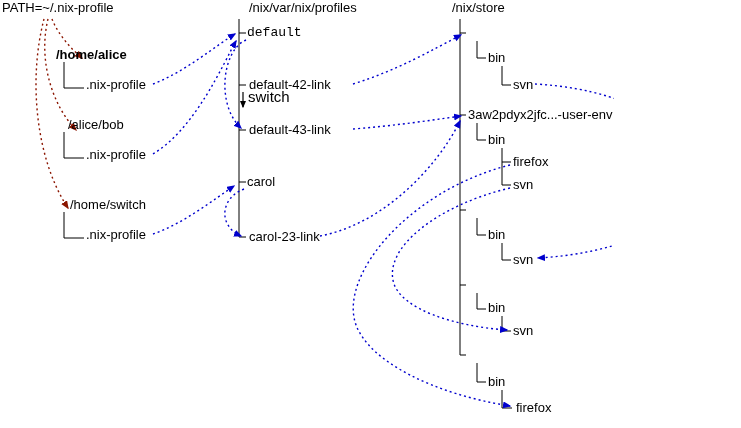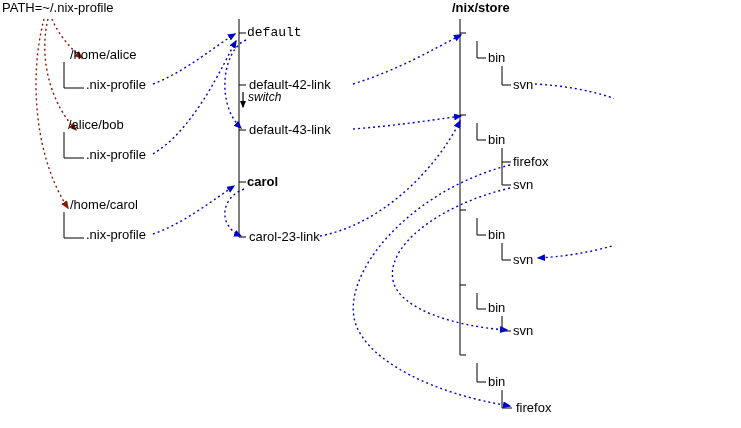--- a/index.html
+++ b/index.html
@@ -6,21 +6,21 @@
   #canvas{
     position:relative;
     width:614px;height:428px;
     background:var(--background,#fff);
     font-family:"Liberation Sans", sans-serif;
     font-size:13px;
     color:var(--text,#000);
     overflow:hidden;
   }
   .lbl{position:absolute;white-space:nowrap;line-height:14px;}
-  .small{font-size:12px;line-height:10px;font-style:italic;}
+  .small{font-size:15px;line-height:10px;}
   svg{position:absolute;left:0;top:0;}
   .t-line{stroke:var(--line,#000);stroke-width:1;fill:none;}
   .a-blue{stroke:var(--arrow-blue,#0000cd);stroke-width:1.4;fill:none;stroke-dasharray:2 3;}
   .a-red{stroke:var(--arrow-red,#8b1500);stroke-width:1.4;fill:none;stroke-dasharray:2 3;}
   .a-black{stroke:var(--line,#000);stroke-width:1.2;fill:none;}
   .m-blue{fill:var(--arrow-blue,#0000cd);}
   .m-red{fill:var(--arrow-red,#8b1500);}
   .m-black{fill:var(--line,#000);}
 </style>
 </head>
@@ -69,39 +69,41 @@
     <path class="a-blue" marker-end="url(#mb)" d="M353,84 C398,70 432,50 461,35"></path>
     <path class="a-blue" marker-end="url(#mb)" d="M353,129 C392,126 426,121 461,116"></path>
     <path class="a-blue" marker-end="url(#mb)" d="M320,236 C384,224 438,166 460,121"></path>
 
     <path class="a-blue" marker-end="url(#mb)" d="M535,84 C645,90 704,142 693,188 C682,228 612,254 538,258"></path>
     <path class="a-blue" marker-end="url(#mb)" d="M510,165 C410,190 338,275 356,325 C370,362 434,394 510,406"></path>
     <path class="a-blue" marker-end="url(#mb)" d="M510,188 C438,205 382,248 394,284 C403,309 452,326 507,330"></path>
   </svg>
 
   <div class="lbl" style="left:2px;top:1px;">PATH=~/.nix-profile</div>
-  <div class="lbl" style="left:70px;top:48px;">/home/alice</div>
+  <div class="lbl" style="left:56px;top:48px;font-weight:bold;">/home/alice</div>
   <div class="lbl" style="left:86px;top:78px;">.nix-profile</div>
   <div class="lbl" style="left:68px;top:118px;">/alice/bob</div>
   <div class="lbl" style="left:86px;top:148px;">.nix-profile</div>
-  <div class="lbl" style="left:70px;top:198px;">/home/carol</div>
+  <div class="lbl" style="left:70px;top:198px;">/home/switch</div>
   <div class="lbl" style="left:86px;top:228px;">.nix-profile</div>
 
+  <div class="lbl" style="left:249px;top:1px;">/nix/var/nix/profiles</div>
   <div class="lbl" style="left:247px;top:26px;font-family:Liberation Mono, monospace;">default</div>
   <div class="lbl" style="left:249px;top:78px;">default-42-link</div>
   <div class="lbl small" style="left:248px;top:92px;">switch</div>
   <div class="lbl" style="left:249px;top:123px;">default-43-link</div>
-  <div class="lbl" style="left:247px;top:175px;font-weight:bold;">carol</div>
+  <div class="lbl" style="left:247px;top:175px;">carol</div>
   <div class="lbl" style="left:249px;top:230px;">carol-23-link</div>
 
-  <div class="lbl" style="left:452px;top:1px;font-weight:bold;">/nix/store</div>
+  <div class="lbl" style="left:452px;top:1px;">/nix/store</div>
 
   <div class="lbl" style="left:488px;top:51px;">bin</div>
   <div class="lbl" style="left:513px;top:78px;">svn</div>
 
+  <div class="lbl" style="left:468px;top:108px;">3aw2pdyx2jfc...-user-env</div>
   <div class="lbl" style="left:488px;top:133px;">bin</div>
   <div class="lbl" style="left:513px;top:155px;">firefox</div>
   <div class="lbl" style="left:513px;top:178px;">svn</div>
 
   <div class="lbl" style="left:488px;top:228px;">bin</div>
   <div class="lbl" style="left:513px;top:253px;">svn</div>
 
   <div class="lbl" style="left:488px;top:301px;">bin</div>
   <div class="lbl" style="left:513px;top:324px;">svn</div>
 

